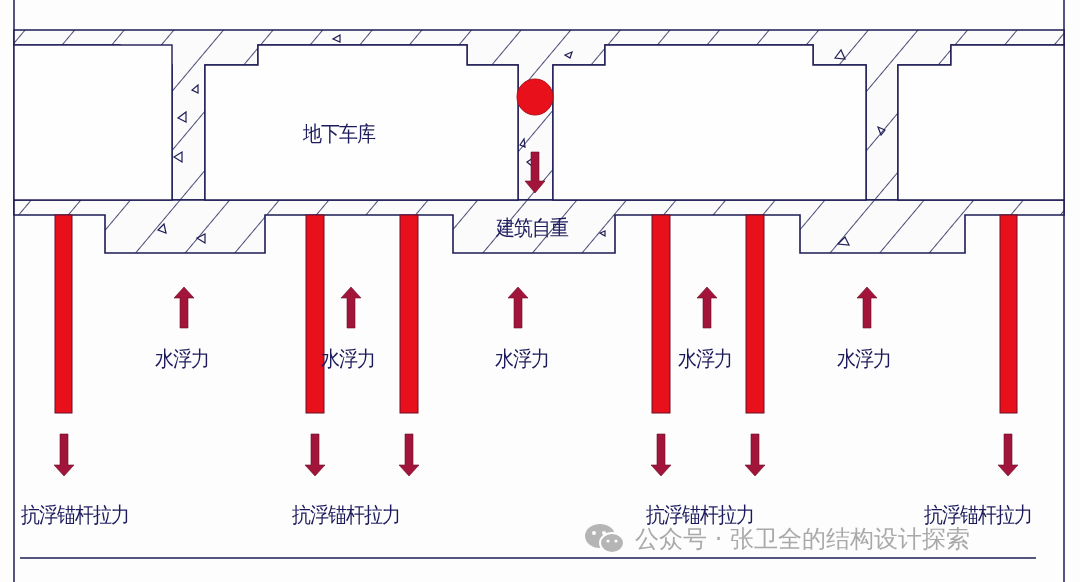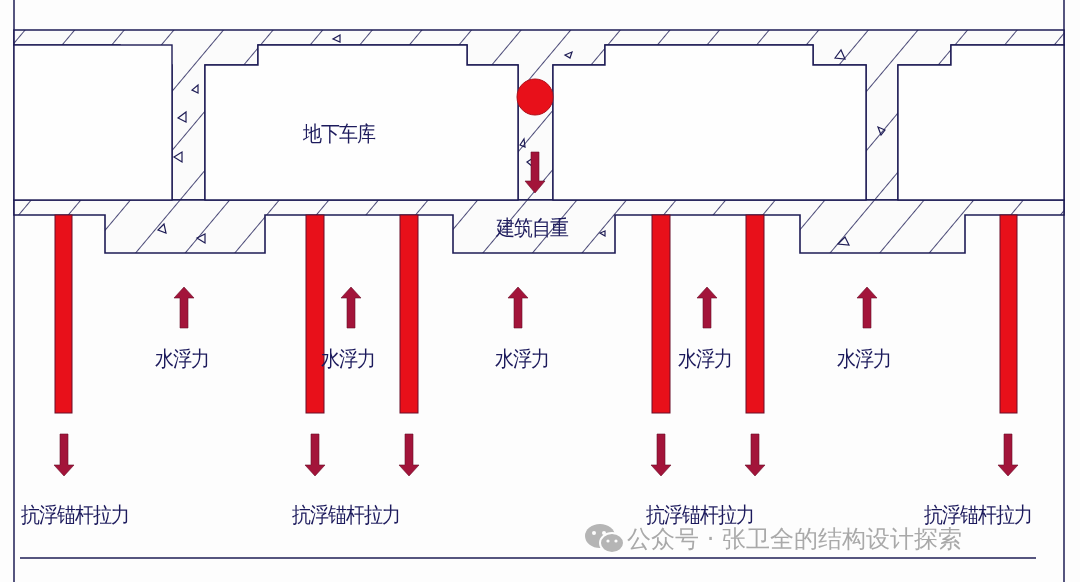--- a/index.html
+++ b/index.html
@@ -1,19 +1,19 @@
 <!DOCTYPE html>
 <html><head>
 <meta charset="utf-8">
 <style>
   html, body { margin:0; padding:0; background:#fdfdfd; }
   body { width:1080px; height:582px; overflow:hidden; position:relative; font-family:"DejaVu Sans", sans-serif; }
   #diagram { position:absolute; left:0; top:0; }
   .lbl { position:absolute; color:#1c1a5c; font-family:"DejaVu Serif", serif; font-size:19px; white-space:nowrap; letter-spacing:-1px; transform:scaleY(1.12); }
-  .wm { position:absolute; left:583px; top:522px; color:#a9a9a9; font-size:24px; white-space:nowrap; display:flex; align-items:center; gap:0; font-family:"DejaVu Sans", sans-serif; }
+  .wm { position:absolute; left:583px; top:522px; color:#a9a9a9; font-size:24px; white-space:nowrap; display:flex; align-items:center; gap:8px; font-family:"DejaVu Sans", sans-serif; }
   .wm-icon { width:44px; height:34px; }
 </style>
 </head>
 <body>
 
 <svg id="diagram" width="1080" height="582" viewBox="0 0 1080 582" xmlns="http://www.w3.org/2000/svg">
   <defs>
     <pattern id="hatch" patternUnits="userSpaceOnUse" width="38" height="38" patternTransform="rotate(40)">
       <rect width="38" height="38" fill="#fbfbfb"></rect>
       <line x1="0" y1="0" x2="0" y2="38" stroke="#1e1c55" stroke-width="1.6"></line>

